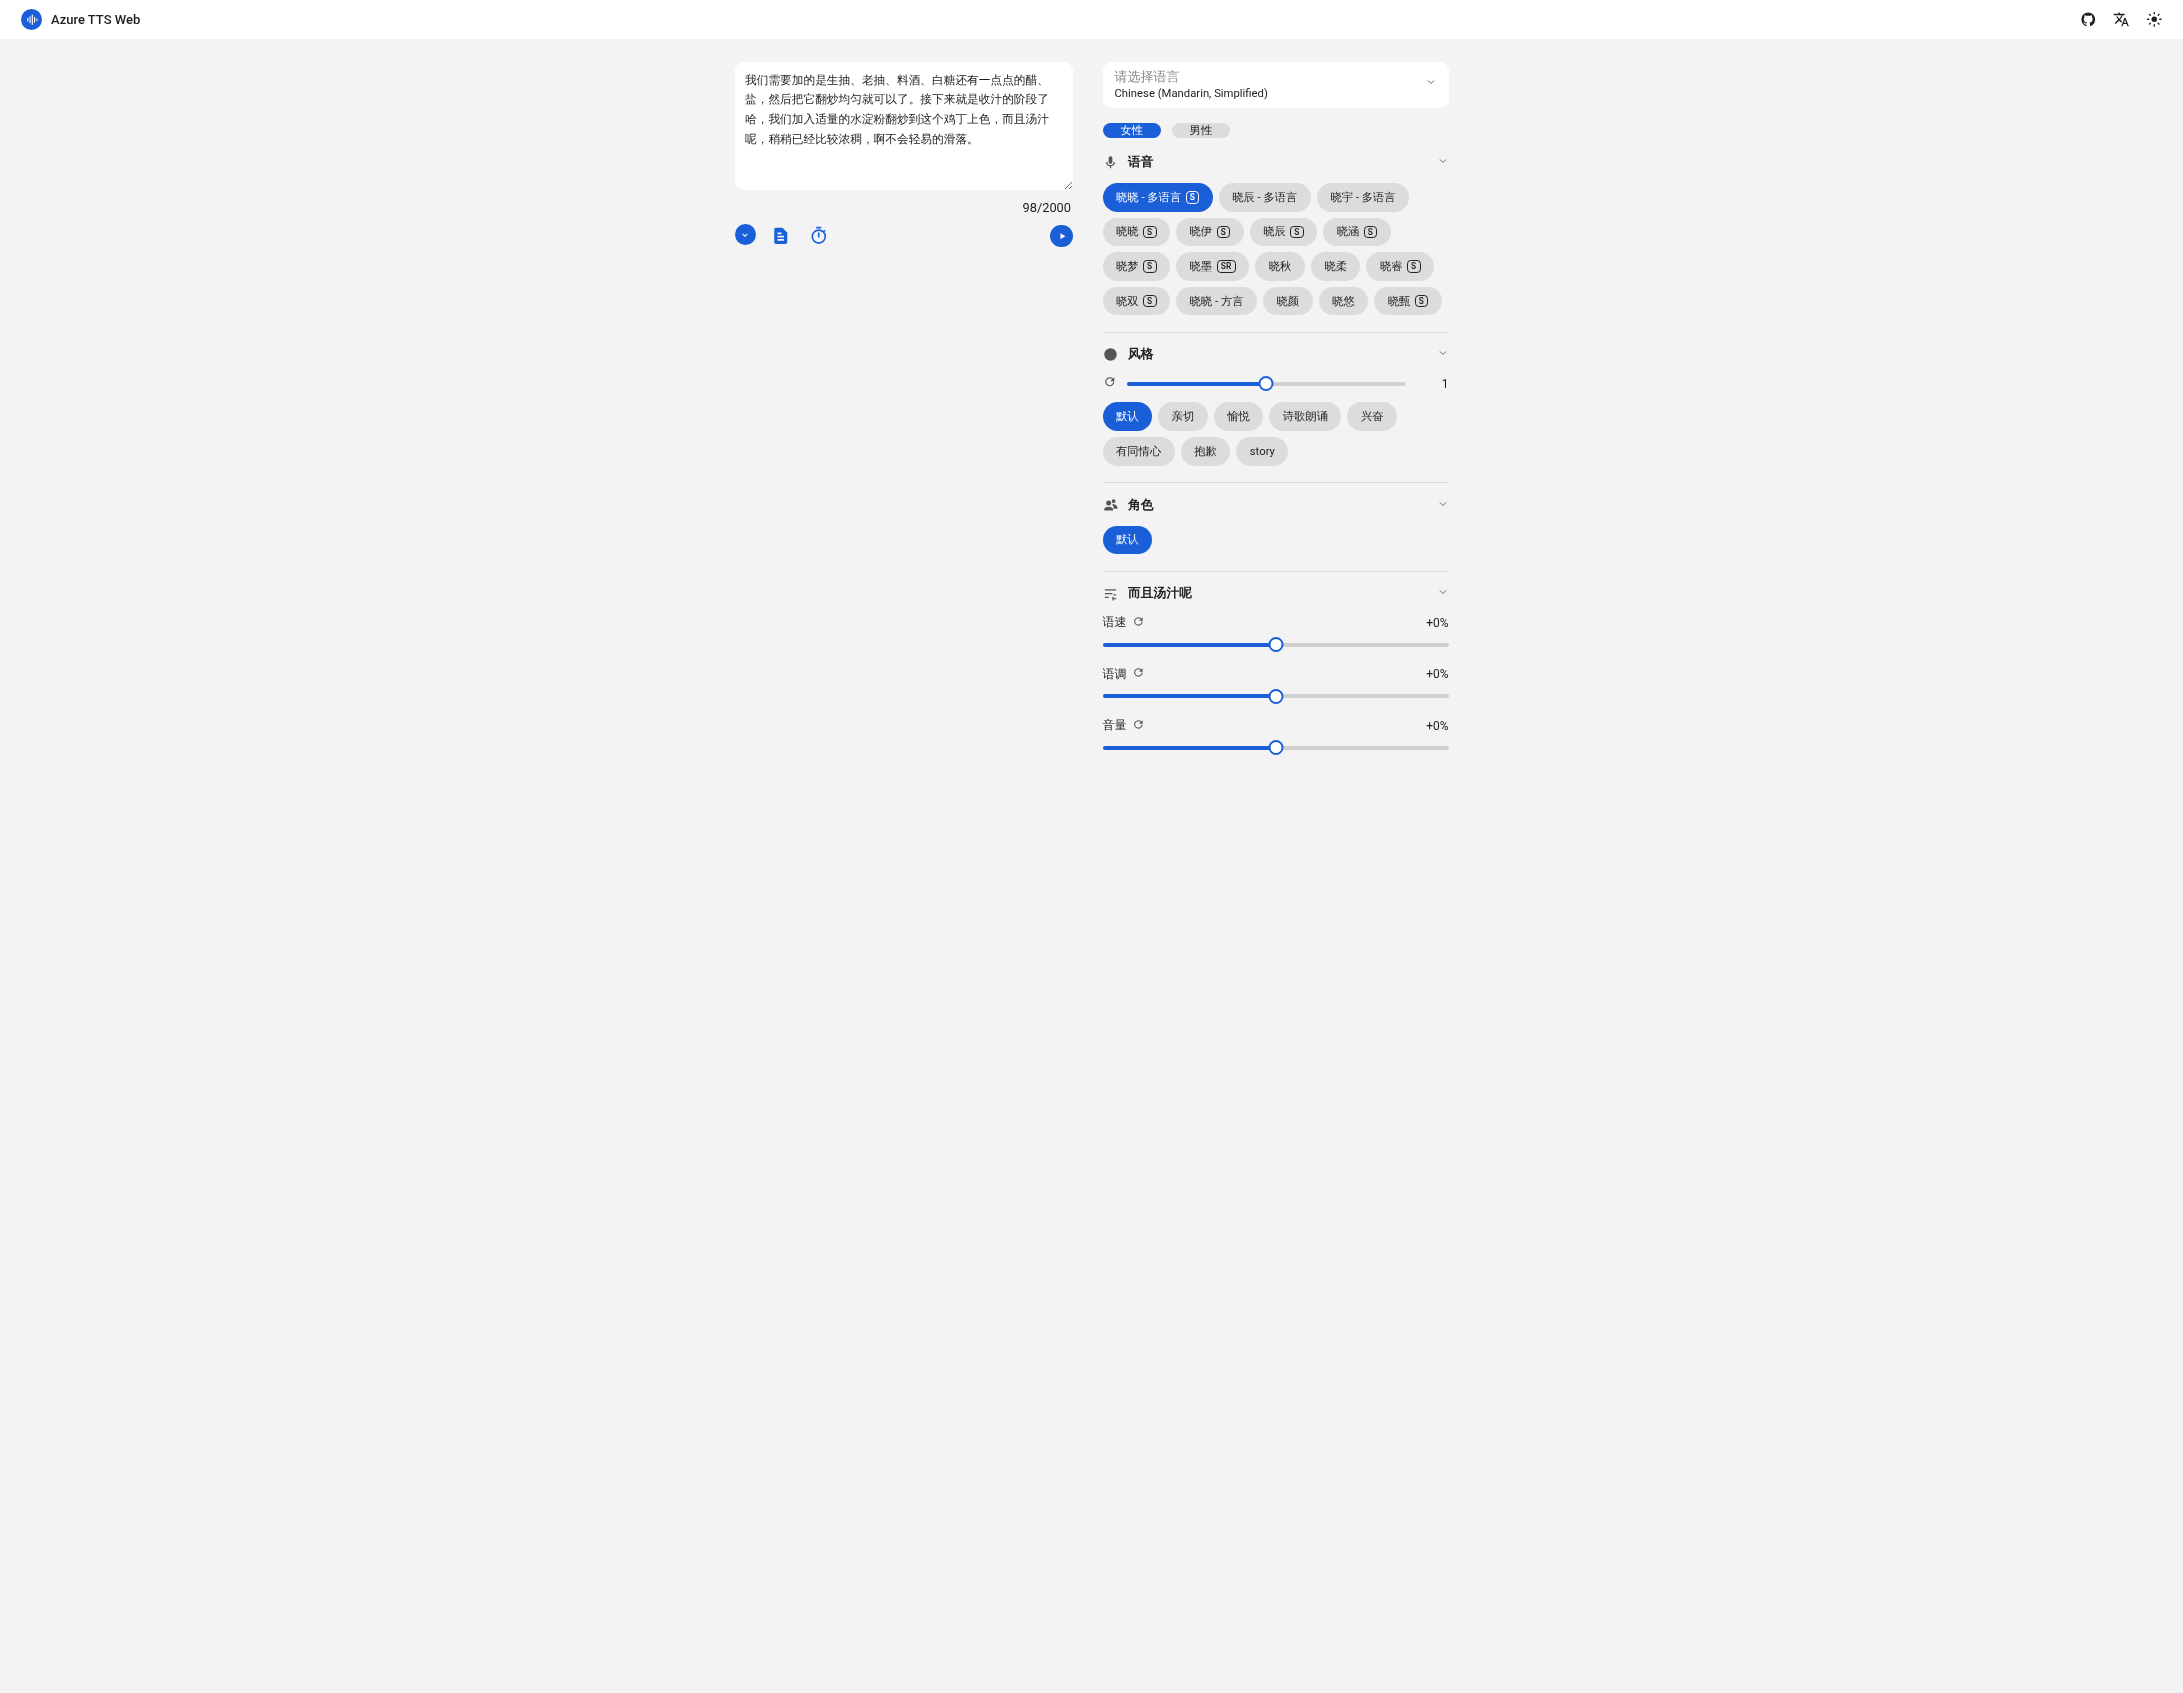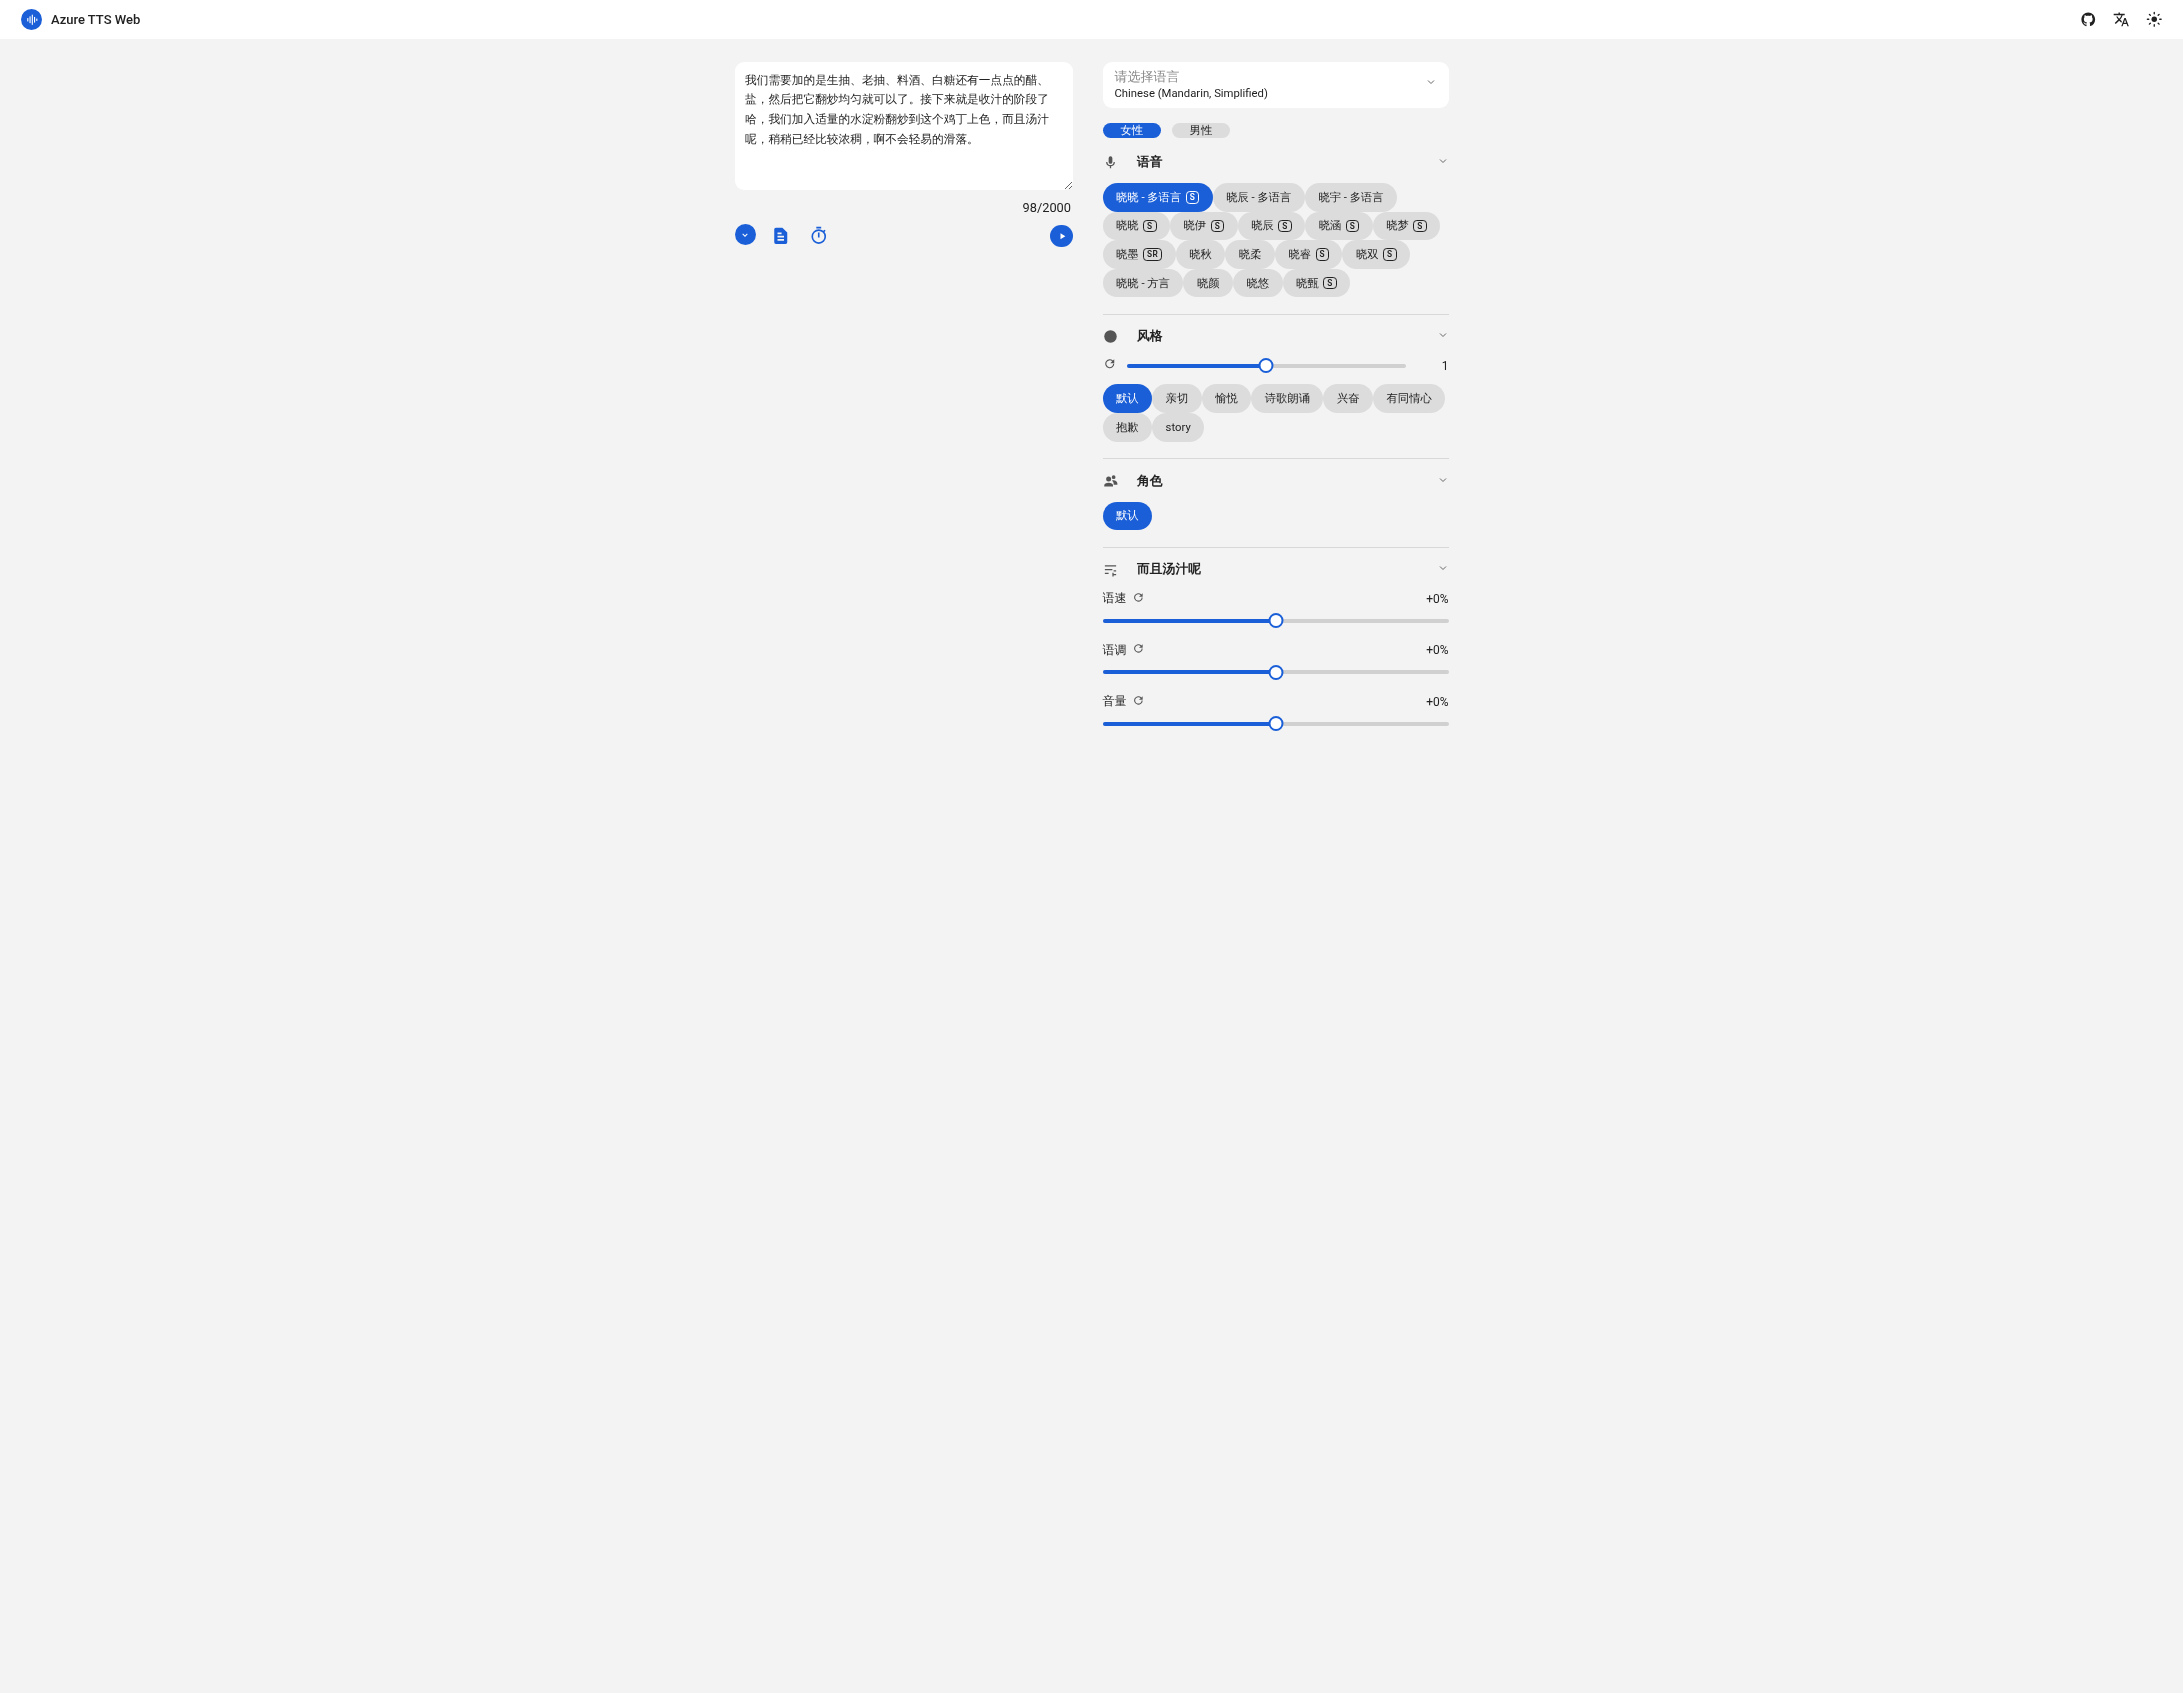--- a/index.html
+++ b/index.html
@@ -26,27 +26,27 @@
 .play-btn { width: 22.6px; height: 22.6px; border-radius: 50%; background: #1a5fd8; display: flex; align-items: center; justify-content: center; cursor: pointer; }
 .play-btn svg { fill: #fff; width: 10.5px; height: 10.5px; margin-left: 1.5px; }
 .select-wrap { background: #fff; border-radius: 9px; padding: 6px 12px 7.5px; display: flex; justify-content: space-between; align-items: center; cursor: pointer; margin-bottom: 15px; }
 .select-label { font-size: 13px; color: #888; margin-bottom: 1.5px; }
 .select-value { font-size: 11.3px; }
 .gender-row { display: flex; gap: 10.5px; margin-bottom: 16.5px; }
 .pill { padding: 0 18px; border-radius: 16.5px; background: #dcdcdc; font-size: 11.3px; cursor: pointer; display: inline-flex; align-items: center; gap: 4.5px; }
 .pill.active { background: #1a5fd8; color: #fff; }
 .pill .tag { border: 1.1px solid currentColor; border-radius: 3.8px; font-size: 8.3px; padding: 0 3px; line-height: 10.5px; font-weight: 600; letter-spacing: 0.4px; }
 .section { margin-bottom: 16.5px; }
-.sec-head { display: flex; align-items: center; gap: 18px; margin-bottom: 12px; }
+.sec-head { display: flex; align-items: center; gap: 9px; margin-bottom: 12px; }
 .sec-head .sec-icon { width: 16.5px; height: 16.5px; display: flex; align-items: center; justify-content: center; }
 .sec-head .sec-icon svg { fill: #555; width: 15px; height: 15px; }
 .sec-title { font-size: 12.8px; font-weight: 600; flex: 1; }
 .chev { cursor: pointer; }
 .chev svg { width: 12px; height: 12px; stroke: #666; fill: none; stroke-width: 2; }
-.pill-grid { display: flex; flex-wrap: wrap; gap: 0; }
+.pill-grid { display: flex; flex-wrap: wrap; gap: 6px; }
 .pill-grid .pill { padding: 6.8px 13.5px; }
 .divider { border: none; border-top: 0.8px solid #d8d8d8; margin: 15px 0 13.5px; }
 .slider-row { display: flex; align-items: center; gap: 10.5px; margin-bottom: 10.5px; }
 .slider-row .reset-icon { cursor: pointer; }
 .slider-row .reset-icon svg { width: 13.5px; height: 13.5px; fill: #555; }
 .slider-wrap { flex: 1; position: relative; height: 15px; display: flex; align-items: center; }
 .track { position: absolute; height: 3.8px; background: #d0d0d0; border-radius: 2.3px; width: 100%; }
 .fill { position: absolute; height: 3.8px; background: #1a5fd8; border-radius: 2.3px; }
 .thumb { position: absolute; width: 15px; height: 15px; border-radius: 50%; background: #fff; border: 2.3px solid #1a5fd8; transform: translateX(-50%); cursor: pointer; }
 .slider-val { font-size: 12px; min-width: 32px; text-align: right; }

